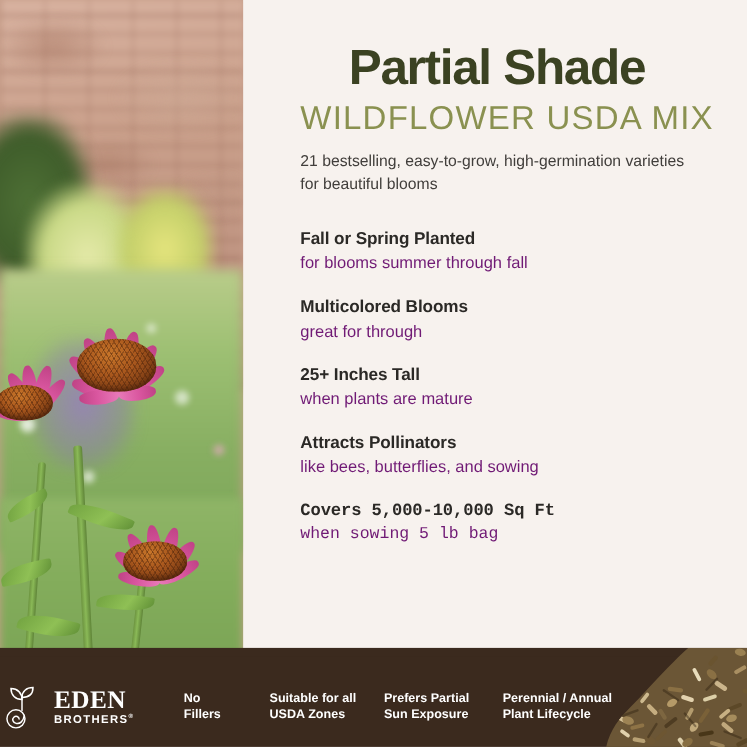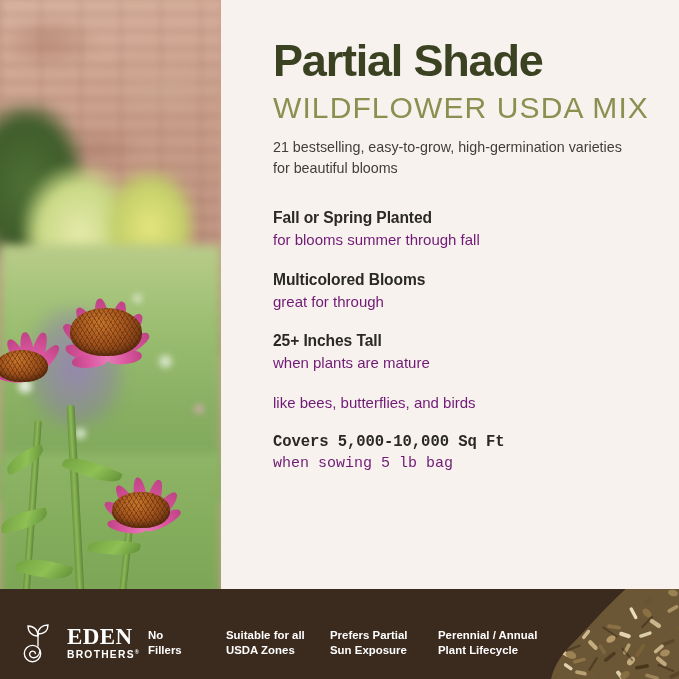--- a/index.html
+++ b/index.html
@@ -98,20 +98,21 @@
     background:
       repeating-linear-gradient(58deg, rgba(70,32,10,.40) 0 1px, rgba(0,0,0,0) 1px 4px),
       repeating-linear-gradient(-58deg, rgba(70,32,10,.32) 0 1px, rgba(0,0,0,0) 1px 4px);
   }
 
   
   #content { position:absolute; left:221px; top:0; width:458px; height:612px; padding:38px 28px 0 52px; }
   #title {
     font-size:45px; font-weight:700; letter-spacing:-1.2px; line-height:1;
     color:#3b4222;
+    margin-left:44px;
   }
   #subtitle {
     font-size:30px; font-weight:300; letter-spacing:1.1px; line-height:1.18;
     color:#8a9150; margin-top:7px; white-space:nowrap;
   }
   #description {
     font-size:14.3px; font-weight:400; line-height:1.46; color:#413e3b;
     margin-top:12px; max-width:350px;
   }
   #features { margin-top:29px; }
@@ -123,21 +124,21 @@
   
   #footer {
     position:absolute; left:0; bottom:0; width:679px; height:90px;
     background:#3b2a1e; overflow:hidden;
   }
   #torn-edge {
     position:absolute; left:0; top:-14px; width:679px; height:22px;
   }
   #footer-inner {
     position:absolute; left:0; bottom:0; width:679px; height:72px;
-    display:flex; align-items:center; padding-left:18px;
+    display:flex; align-items:center; gap:37px;
   }
 
   #logo { display:flex; align-items:center; gap:9px; width:130px; flex:none; }
   #logo-mark { width:40px; height:42px; flex:none; }
   #logo-words { line-height:1; }
   #logo-eden {
     font-size:23px; font-weight:700; color:#ffffff; letter-spacing:.4px;
     font-family:"Liberation Serif", serif; display:block;
   }
   #logo-brothers {
@@ -246,21 +247,22 @@
     </div>
     <div class="feature">
       <div class="f-title">Multicolored Blooms</div>
       <div class="f-sub">great for through</div>
     </div>
     <div class="feature">
       <div class="f-title">25+ Inches Tall</div>
       <div class="f-sub">when plants are mature</div>
     </div>
     <div class="feature">
-      <div class="f-sub">like bees, butterflies, and birds</div>
+      <div class="f-title">Attracts Pollinators</div>
+      <div class="f-sub">like bees, butterflies, and sowing</div>
     </div>
     <div class="feature">
       <div class="f-title">Covers 5,000-10,000 Sq Ft</div>
       <div class="f-sub">when sowing 5 lb bag</div>
     </div>
   </div>
 </div>
 
 <div id="footer">
 

